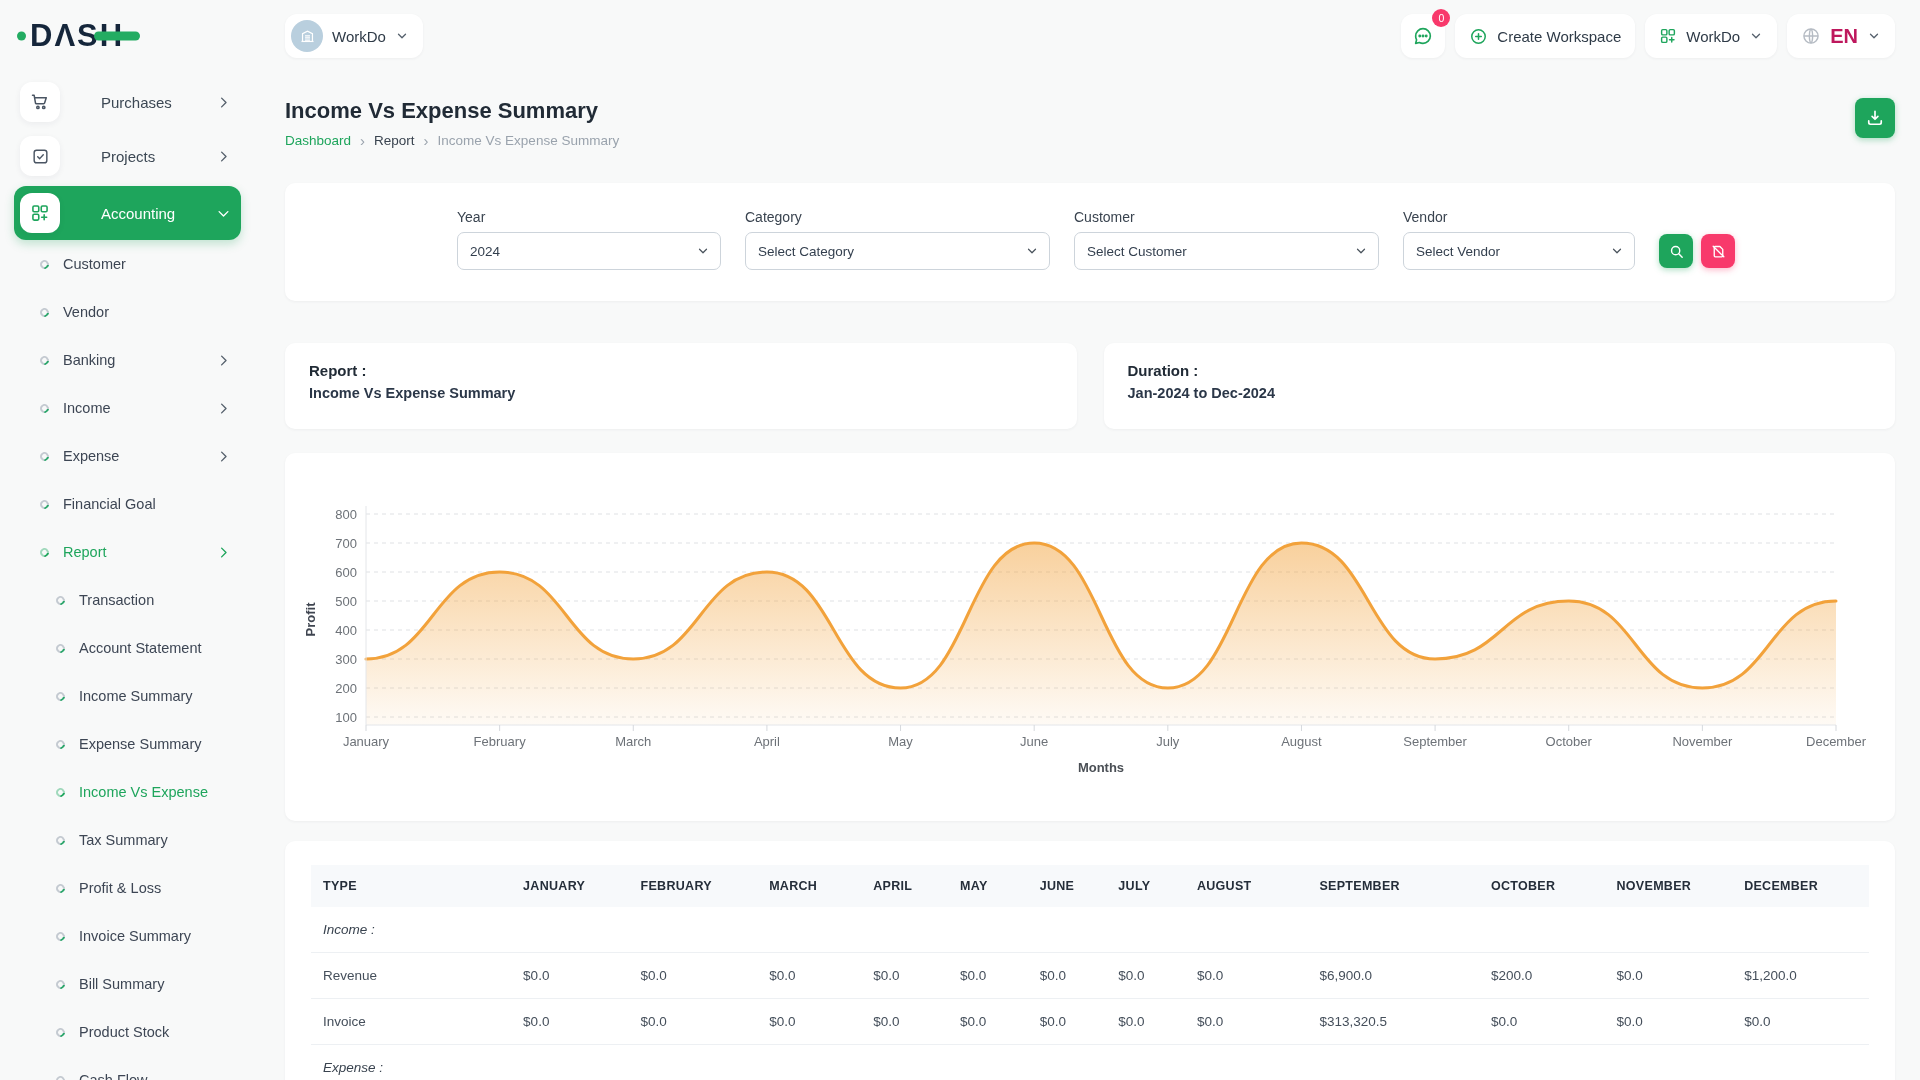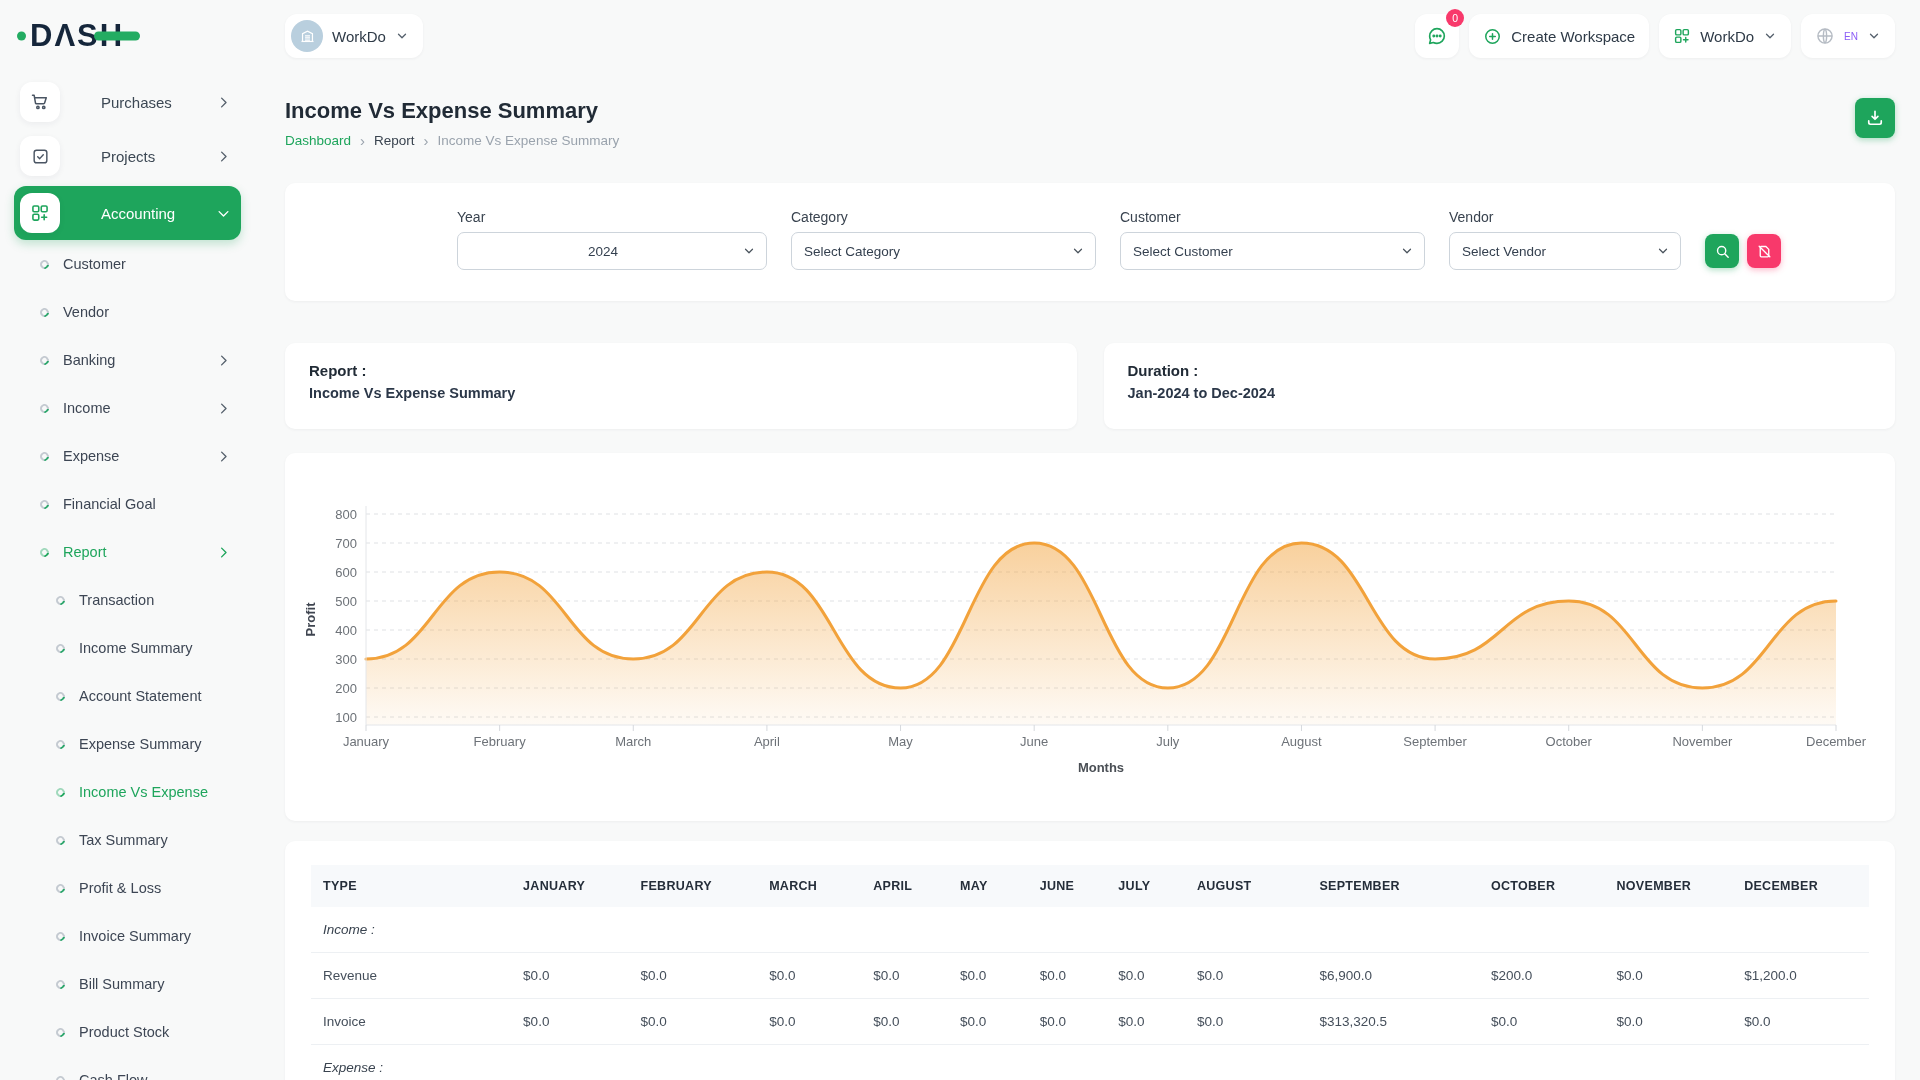--- a/index.html
+++ b/index.html
@@ -45,21 +45,21 @@
   .pill-label { font-size:15px; color:#2e3a47; font-weight:500; }
   .topbar-right { display:flex; gap:10px; }
   .icon-btn { position:relative; width:44px; height:44px; border-radius:12px; background:#fff;
               box-shadow:0 1px 3px rgba(30,40,60,.05); display:flex; align-items:center;
               justify-content:center; color:#1ea55c; cursor:pointer; }
   .badge { position:absolute; top:-5px; right:-5px; min-width:18px; height:18px; border-radius:9px;
            background:#f8396b; color:#fff; font-size:10.5px; display:flex; align-items:center;
            justify-content:center; padding:0 4px; }
   .green-ic { color:#1ea55c; display:flex; }
   .gray-ic { color:#b6bcc4; display:flex; }
-  .en-label { color:#8b5cf6; font-weight:400; font-size:10px; }
+  .en-label { color:#be185d; font-weight:700; font-size:20px; }
 
   .page-head { display:flex; justify-content:space-between; align-items:flex-start; margin-top:26px; }
   h1.page-title { font-size:22px; font-weight:600; color:#212b36; }
   .breadcrumb { display:flex; align-items:center; gap:9px; margin-top:8px; font-size:13.5px; }
   .bc-link { color:#1ea55c; cursor:pointer; }
   .bc-mid { color:#39434f; cursor:pointer; }
   .bc-sep { color:#9aa3ad; font-size:15px; }
   .bc-current { color:#9aa3ad; }
   .dl-btn { width:40px; height:40px; border-radius:8px; background:#1ea55c; color:#fff; border:none;
             display:flex; align-items:center; justify-content:center; cursor:pointer;
@@ -67,21 +67,21 @@
 
   .card { background:#fff; border-radius:10px; box-shadow:0 1px 3px rgba(30,40,60,.05); }
   .filter-card { margin-top:34px; height:118px; display:flex; align-items:flex-start;
                  padding:26px 24px 0 172px; gap:24px; }
   .fgroup { display:flex; flex-direction:column; gap:7px; }
   .flabel { font-size:14px; color:#39434f; }
   .select { position:relative; height:38px; border:1px solid #cdd4db; border-radius:7px;
             background:#fff; display:flex; align-items:center; padding:0 30px 0 12px;
             font-size:13.5px; color:#333f4e; cursor:pointer; }
   .select .sel-chev { position:absolute; right:10px; color:#49525c; display:flex; }
-  .w-year { width:310px;justify-content:center; } .w-cat { width:305px; } .w-cust { width:305px; } .w-vend { width:232px; }
+  .w-year { width:264px; } .w-cat { width:305px; } .w-cust { width:305px; } .w-vend { width:232px; }
   .fbtns { display:flex; gap:8px; margin-top:25px; }
   .sq-btn { width:34px; height:34px; border-radius:8px; border:none; color:#fff; display:flex;
             align-items:center; justify-content:center; cursor:pointer; }
   .sq-green { background:#1ea55c; box-shadow:0 2px 6px rgba(30,165,92,.35); }
   .sq-pink { background:#f8396b; box-shadow:0 2px 6px rgba(248,57,107,.35); }
 
   .summary-row { display:flex; gap:27px; margin-top:42px; }
   .summary-card { flex:1 1 0; height:86px; padding:19px 24px; }
   .sum-title { font-size:15px; font-weight:700; color:#212b36; }
   .sum-value { font-size:14.5px; font-weight:700; color:#2b3748; margin-top:6px; }
@@ -202,25 +202,25 @@
             <polyline points="9 5 16 12 9 19"></polyline>
           </svg>
         </span>
       </div>
       <div class="side-item l2">
         <span class="bullet"></span>
         <span class="s-label">Transaction</span>
       </div>
       <div class="side-item l2">
         <span class="bullet"></span>
+        <span class="s-label">Account Statement</span>
+      </div>
+      <div class="side-item l2">
+        <span class="bullet"></span>
         <span class="s-label">Income Summary</span>
-      </div>
-      <div class="side-item l2">
-        <span class="bullet"></span>
-        <span class="s-label">Account Statement</span>
       </div>
       <div class="side-item l2">
         <span class="bullet"></span>
         <span class="s-label">Expense Summary</span>
       </div>
       <div class="side-item l2 green">
         <span class="bullet"></span>
         <span class="s-label">Income Vs Expense</span>
       </div>
       <div class="side-item l2">

